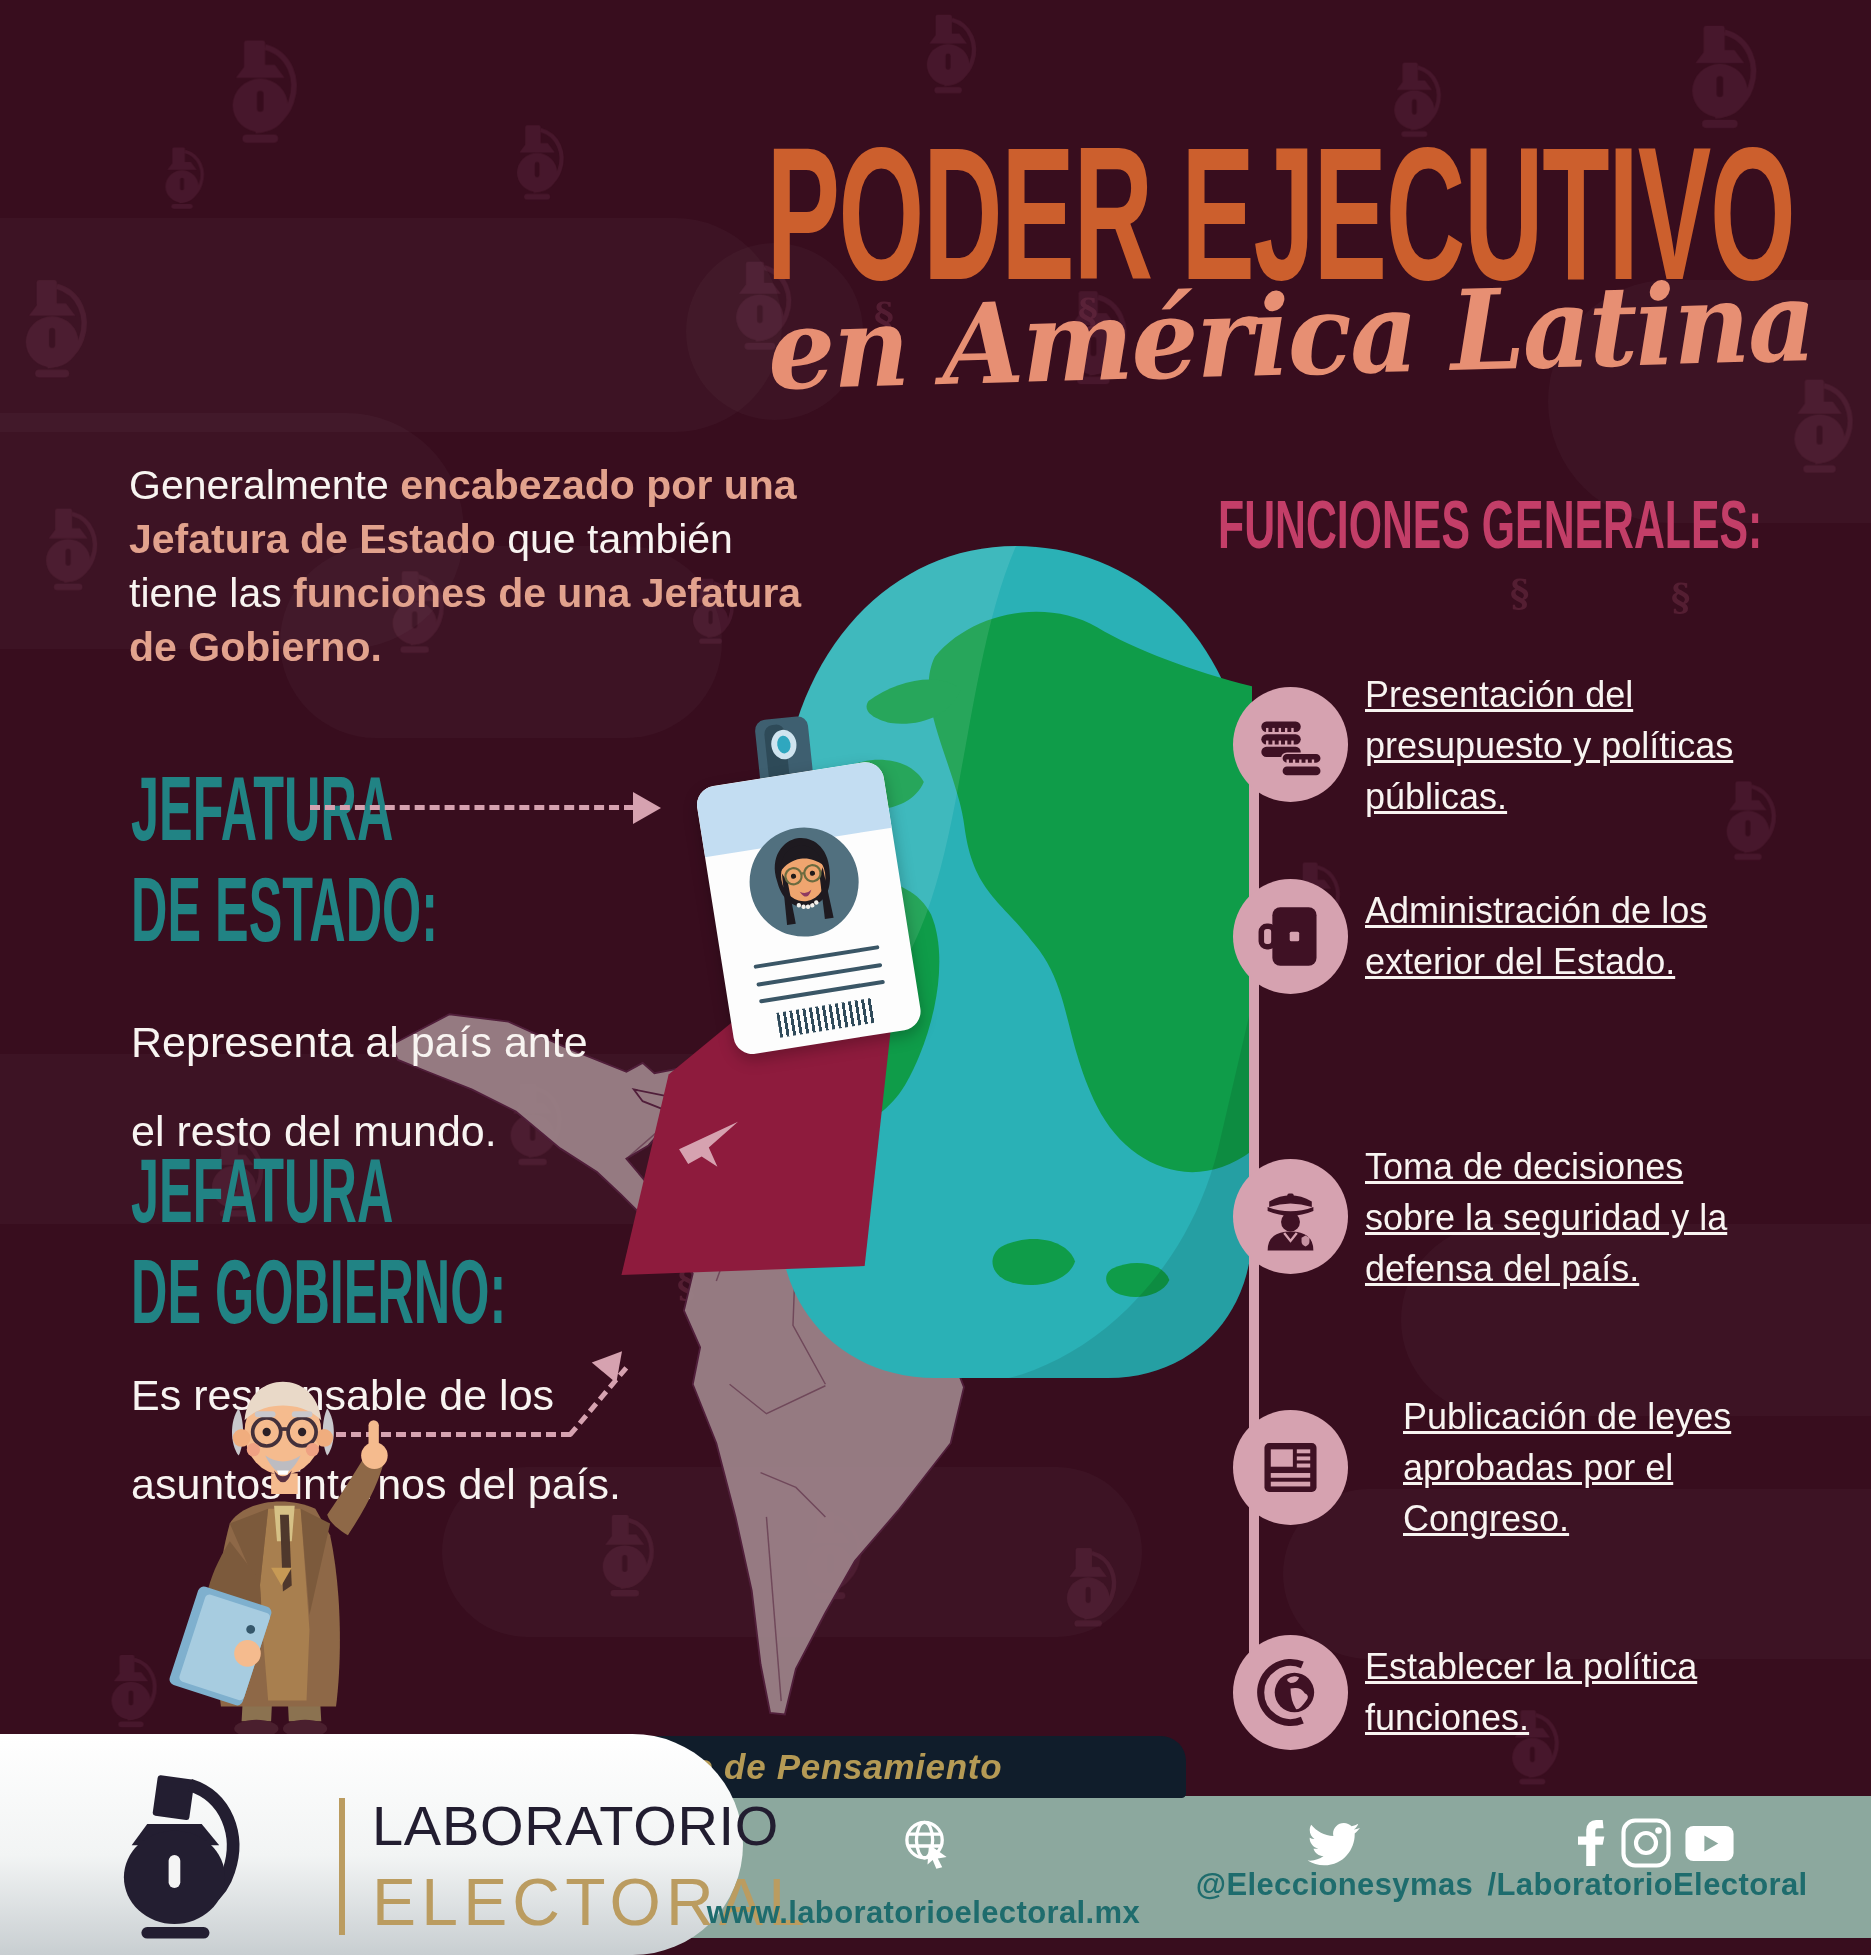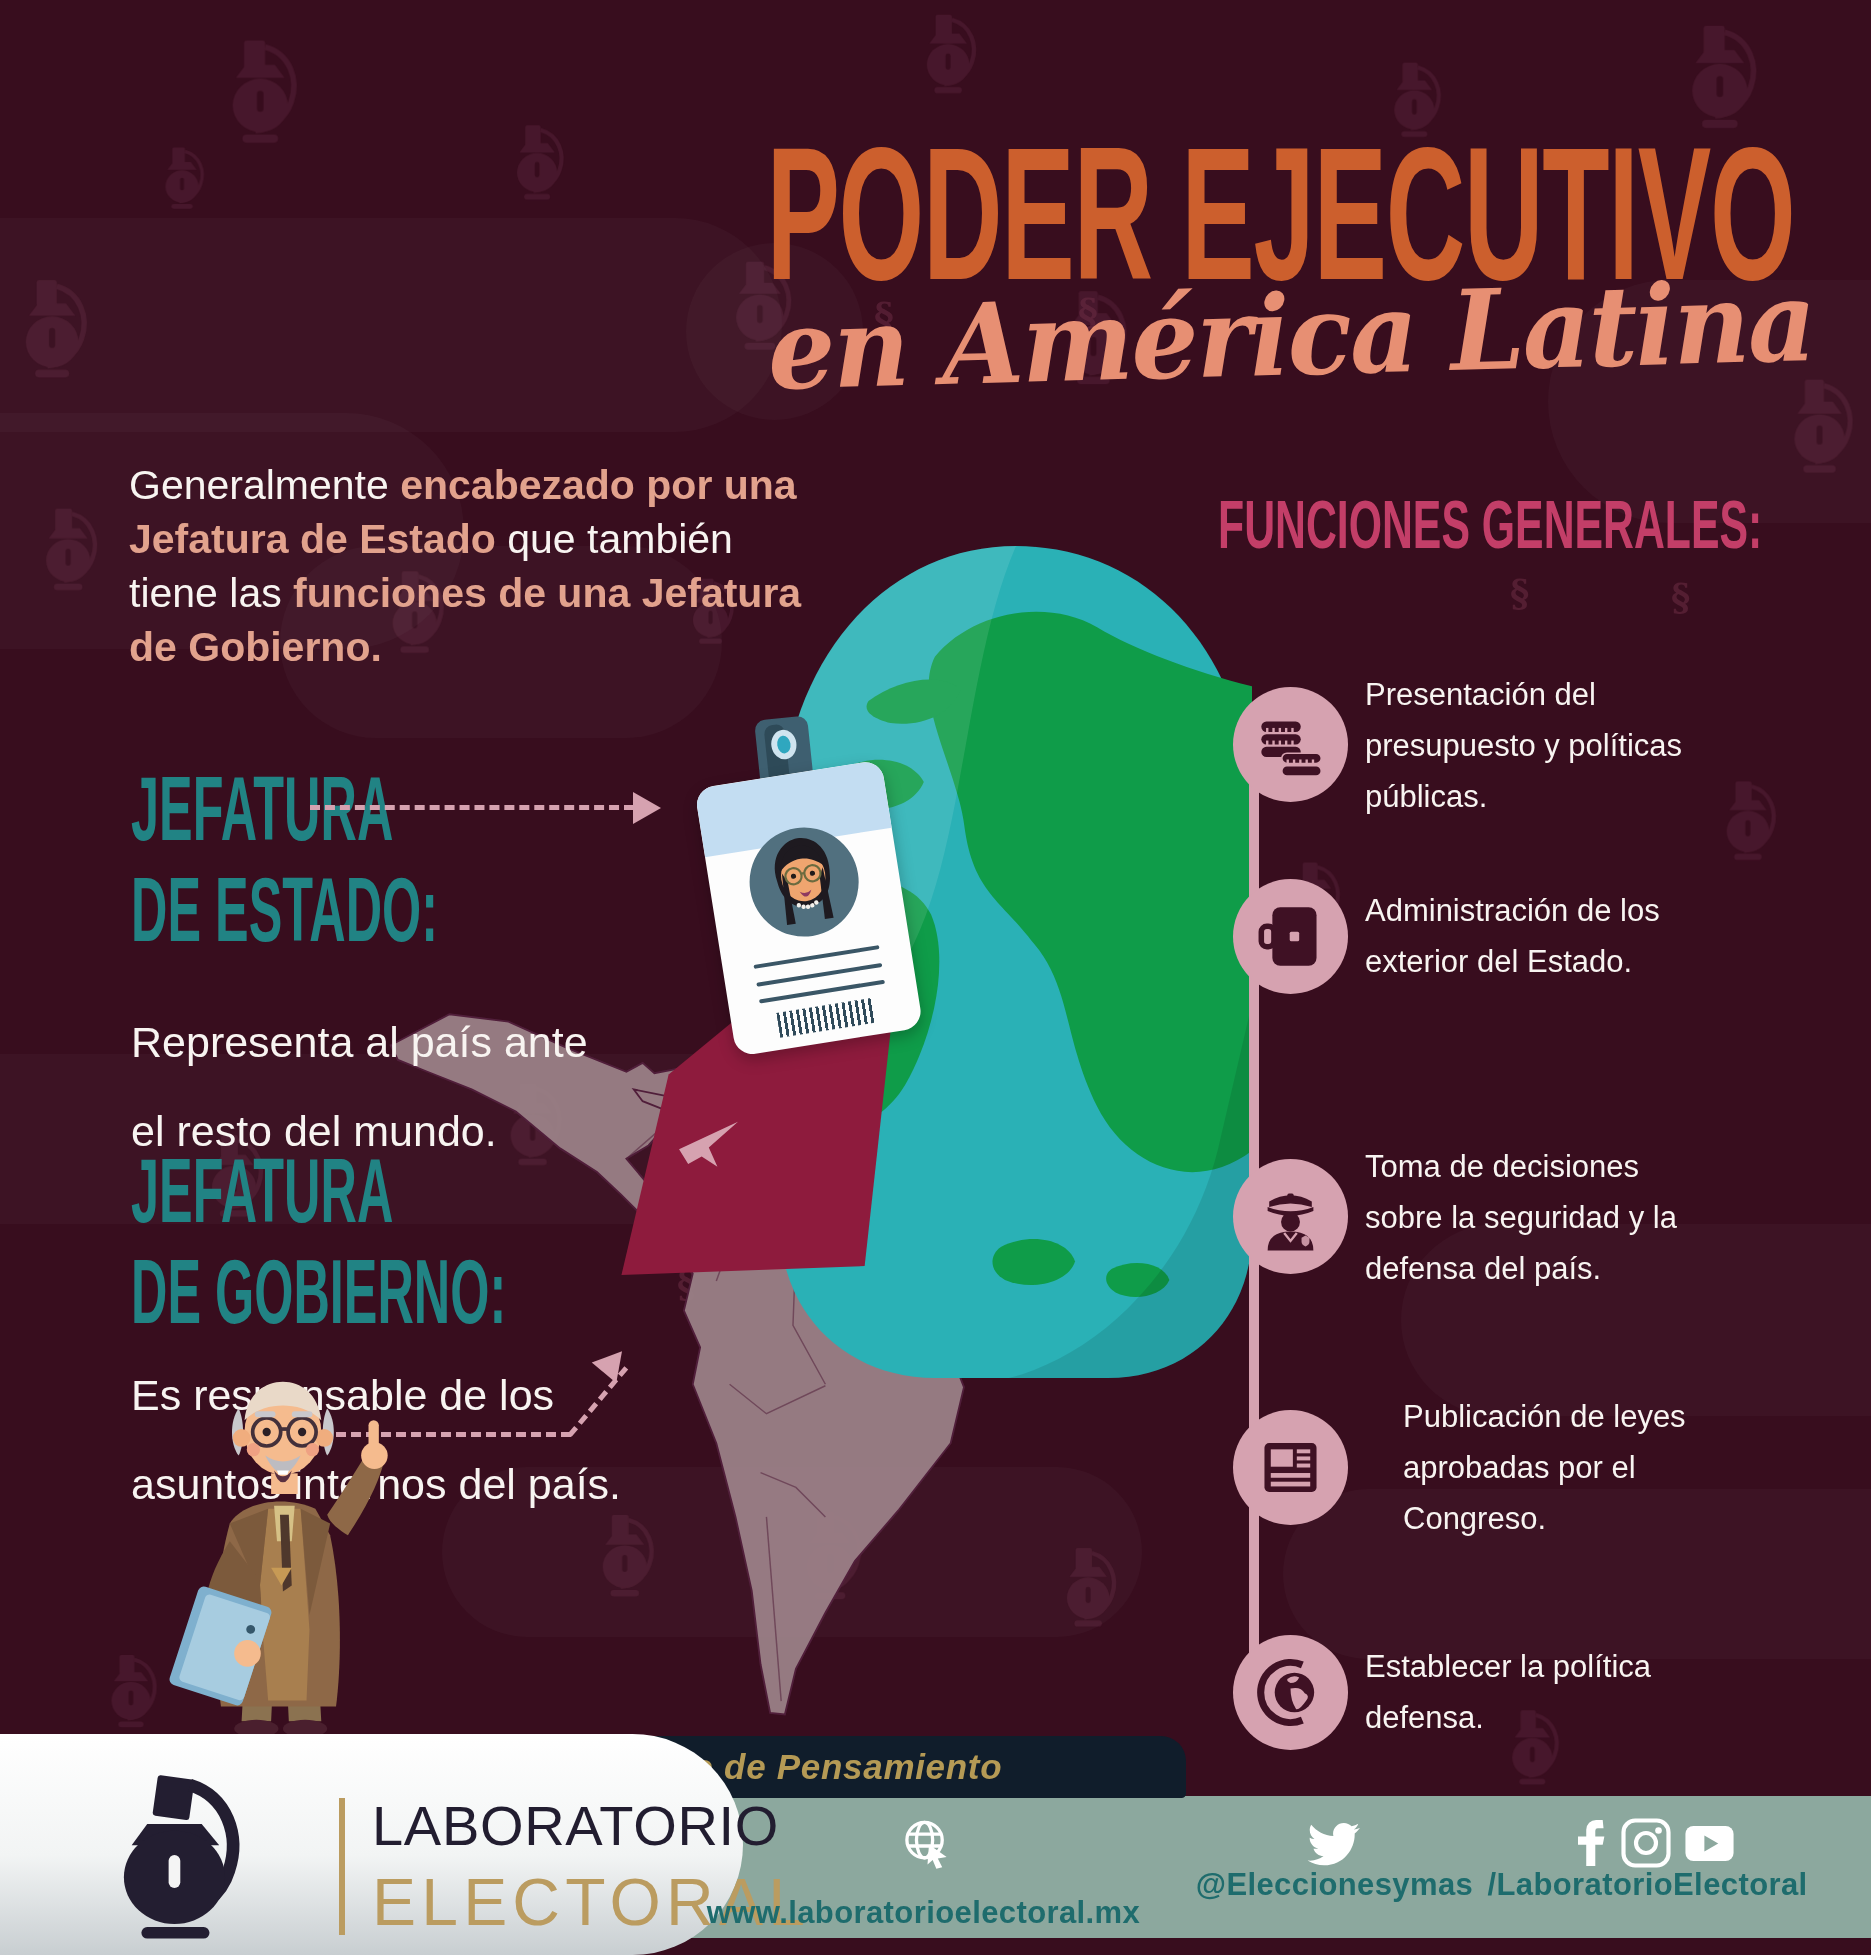--- a/index.html
+++ b/index.html
@@ -48,21 +48,21 @@
 
   
   .func-heading{
     left:1218px;top:490px;font-size:69px;font-weight:bold;color:#C33E68;
     transform:scaleX(.62);transform-origin:0 0;line-height:1;
   }
   .vline{left:1249px;top:745px;width:9.6px;height:951px;background:#D6A2B0;}
   .fcircle{position:absolute;width:115px;height:115px;border-radius:50%;background:#D6A2B0;
     display:flex;align-items:center;justify-content:center;}
   .fcircle svg{width:71px;height:71px;}
-  .ftext{position:absolute;left:1365px;width:472px;font-size:31px;line-height:51px;color:#F8F4F1;}
+  .ftext{position:absolute;left:1365px;width:472px;font-size:36px;line-height:51px;color:#F8F4F1;text-decoration:underline;}
 
   
   .footer-band{left:0;top:1796px;width:1872px;height:142px;background:#8CA89E;}
   .footer-tab{left:413px;top:1736px;width:773px;height:62px;background:#101D2B;
     border-radius:25px 25px 4.4px 0;display:flex;align-items:center;justify-content:center;}
   .footer-tab span{font-size:35px;font-weight:bold;font-style:italic;color:#B59A55;letter-spacing:0.7px;}
   .footer-pill{left:-52px;top:1734px;width:795px;height:221px;border-radius:0 111px 111px 0;
     background:linear-gradient(180deg,#FFFFFF 0%,#F2F4F4 55%,#C8CED1 100%);}
   .logo-word1{left:372px;top:1793px;font-size:56px;color:#221D30;letter-spacing:0.7px;}
   .logo-word2{left:372px;top:1864px;font-size:66px;color:#BB9C60;letter-spacing:5.2px;}
@@ -364,21 +364,21 @@
   <svg viewBox="0 0 90 90">
     <path d="M60 10 A38 38 0 1 0 60 80" fill="none" stroke="#3F1124" stroke-width="9"></path>
     <circle cx="50" cy="45" r="25" fill="#3F1124"></circle>
     <g fill="#D6A2B0">
       <path d="M41 28 q7 -6 15 -2 q-3 7 -11 7 q-5 -2 -4 -5 Z"></path>
       <path d="M45 40 q13 -3 18 6 q7 3 2 9 q-9 13 -13 11 q-7 -11 -7 -26 Z"></path>
     </g>
   </svg>
 </div>
 <div class="ftext pre" style="top:1641px;">Establecer la política
-defensa.</div>
+funciones.</div>
 
 <div class="abs footer-band"></div>
 <div class="abs footer-tab">
   <span>Centro de Pensamiento</span>
 </div>
 <div class="abs footer-pill"></div>
 <svg class="abs" style="left:85px;top:1775px;" width="221" height="167" viewBox="0 0 150 113">
   <g fill="#231E31" transform="scale(.66) translate(20,0)">
     <rect x="52" y="2" width="38" height="42" rx="3" transform="rotate(8 71 23)"></rect>
     <path d="M88 10 C126 22 140 62 128 98 C120 124 98 140 72 142" fill="none" stroke="#231E31" stroke-width="13"></path>

